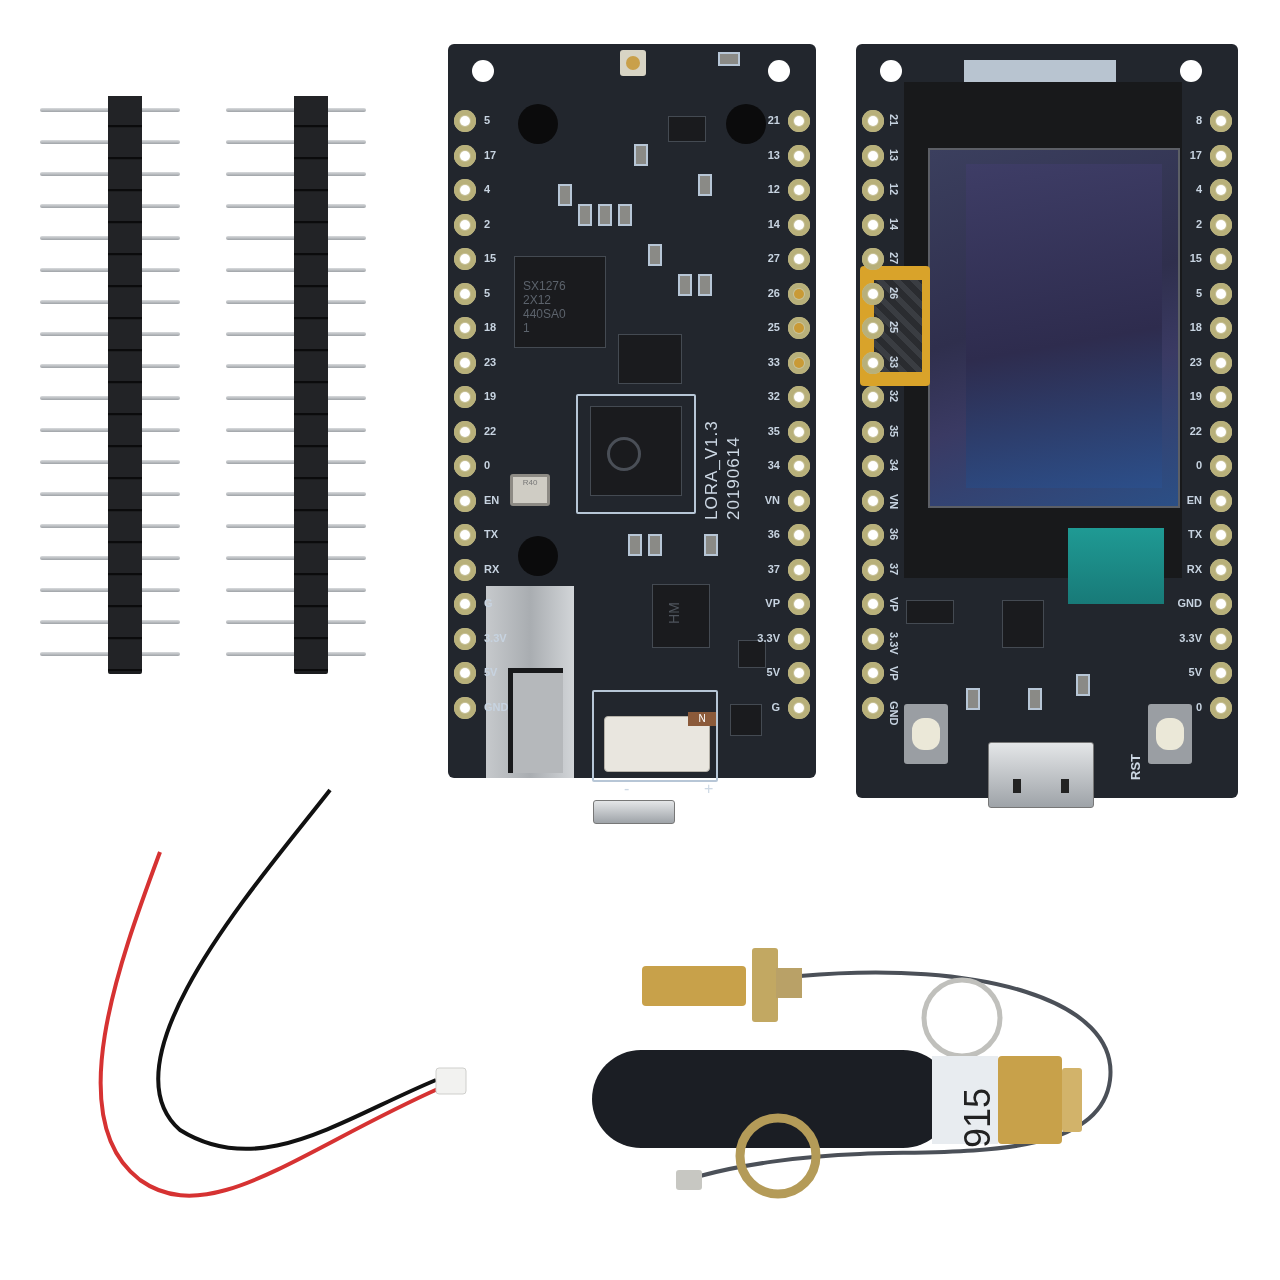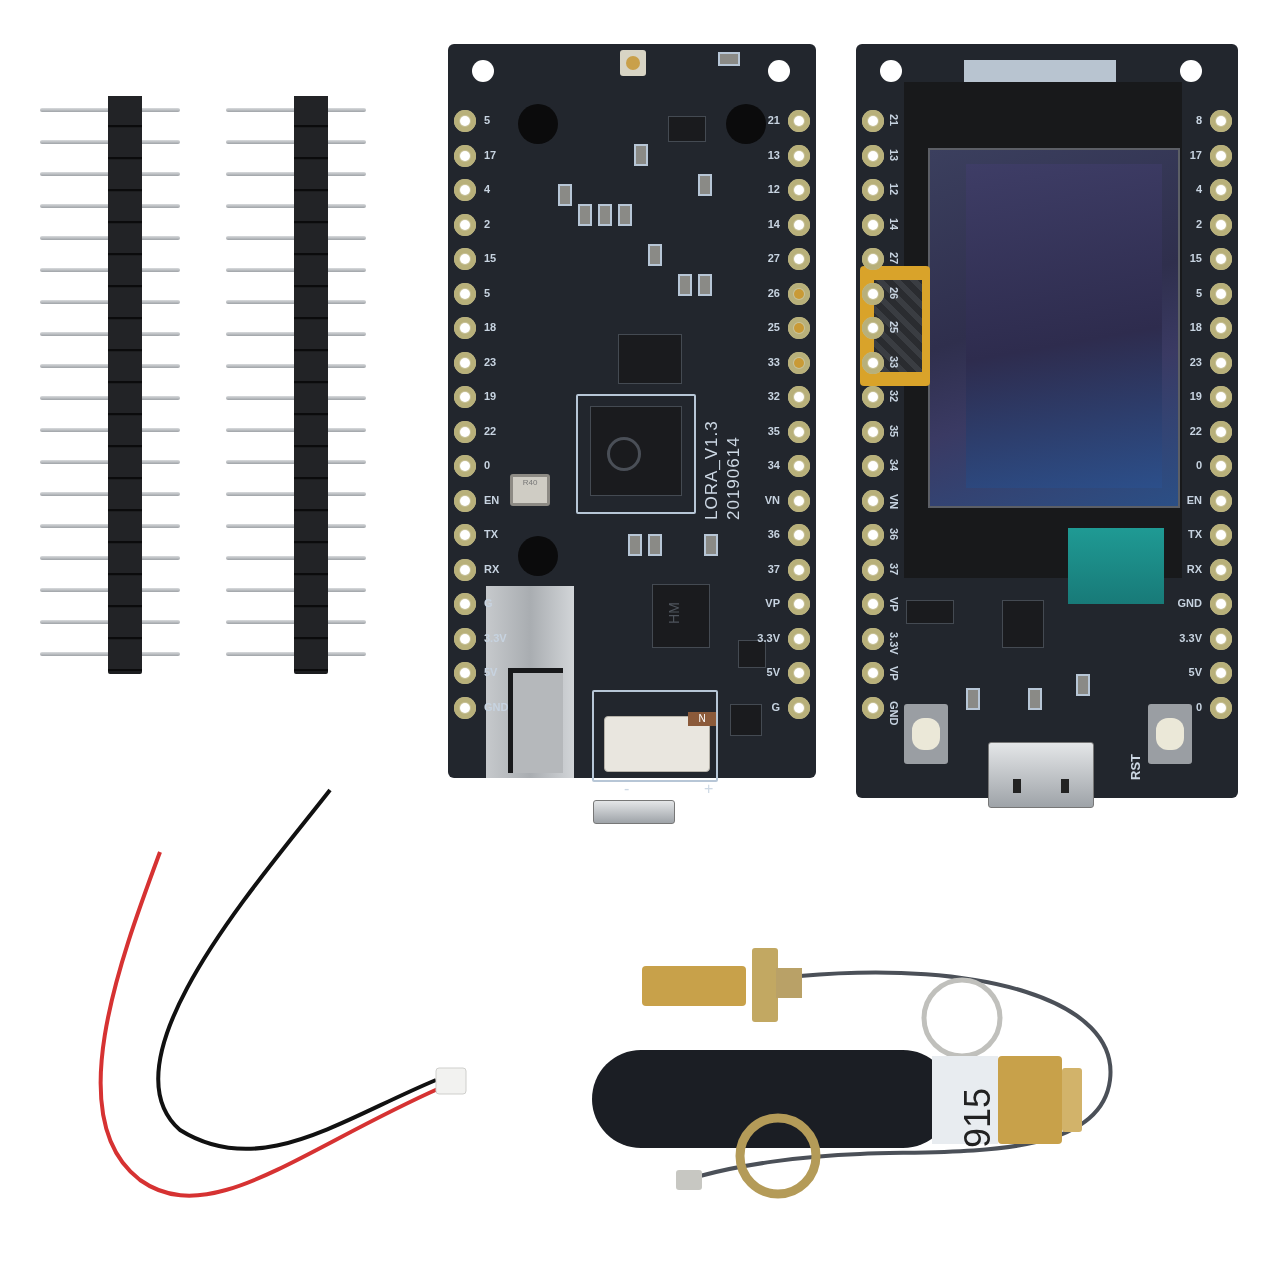--- a/index.html
+++ b/index.html
@@ -119,20 +119,28 @@
   <div class="mount-hole" style="left:320px; top:16px;"></div>
 
   <div class="abs" style="left:172px; top:6px; width:26px; height:26px; background:#d8d4c4; border-radius:3px;">
     <div class="abs" style="left:6px;top:6px;width:14px;height:14px;border-radius:50%;background:#c9a04a;"></div>
   </div>
 
   <div class="abs" style="left:70px; top:60px; width:40px; height:40px; border-radius:50%; background:#0b0b0c;"></div>
   <div class="abs" style="left:278px; top:60px; width:40px; height:40px; border-radius:50%; background:#0b0b0c;"></div>
   <div class="abs" style="left:70px; top:492px; width:40px; height:40px; border-radius:50%; background:#0b0b0c;"></div>
 
+  <div class="chip" style="left:66px; top:212px; width:90px; height:90px;">
+    <div class="abs" style="left:8px; top:22px; color:#5c636c; font-size:12px; line-height:14px;">
+      <div>SX1276</div>
+      <div>2X12</div>
+      <div>440SA0</div>
+      <div>1</div>
+    </div>
+  </div>
 
   <div class="chip" style="left:170px; top:290px; width:62px; height:48px;"></div>
 
   <div class="silk-box" style="left:128px; top:350px; width:116px; height:116px;"></div>
   <div class="chip" style="left:142px; top:362px; width:90px; height:88px;">
     <div class="abs" style="left:16px; top:30px; width:28px; height:28px; border-radius:50%; border:3px solid #4a4f57;"></div>
   </div>
   <div class="silk-text" style="left:254px; top:476px;">LORA_V1.3</div>
   <div class="silk-text" style="left:276px; top:476px;">20190614</div>
 

